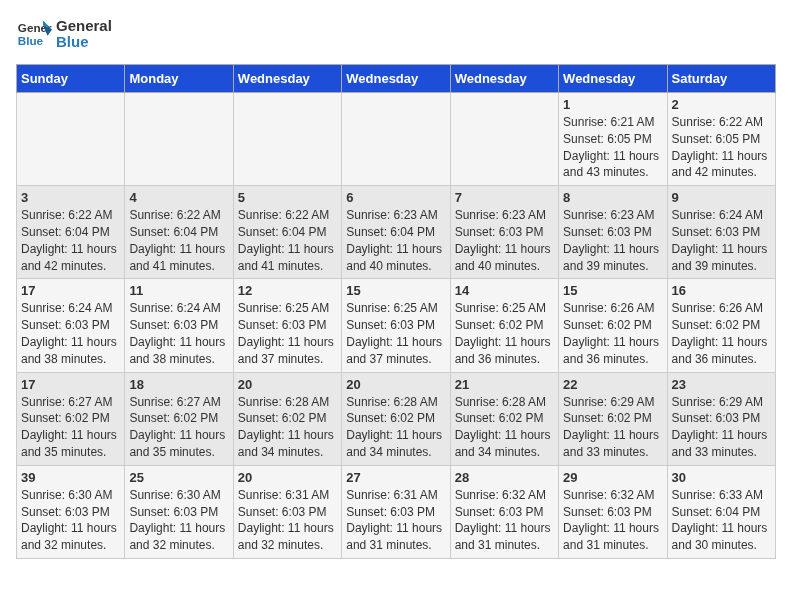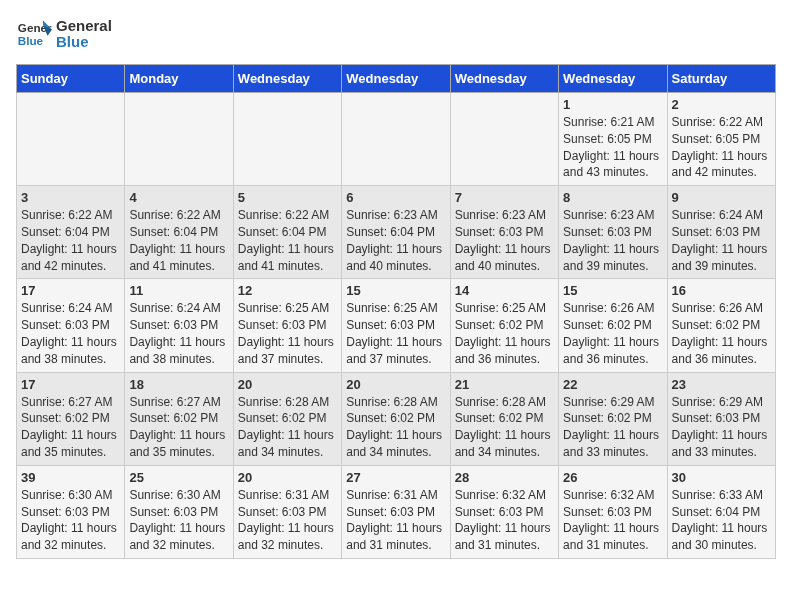--- a/index.html
+++ b/index.html
@@ -296,21 +296,21 @@
 Sunset: 6:03 PM
 Daylight: 11 hours and 31 minutes.</div>
         </td>
         <td>
           <span class="day-num">28</span>
           <div class="day-info" style="white-space: pre-line;">Sunrise: 6:32 AM
 Sunset: 6:03 PM
 Daylight: 11 hours and 31 minutes.</div>
         </td>
         <td>
-          <span class="day-num">26</span>
+          <span class="day-num">29</span>
           <div class="day-info" style="white-space: pre-line;">Sunrise: 6:32 AM
 Sunset: 6:03 PM
 Daylight: 11 hours and 31 minutes.</div>
         </td>
         <td>
           <span class="day-num">30</span>
           <div class="day-info" style="white-space: pre-line;">Sunrise: 6:33 AM
 Sunset: 6:04 PM
 Daylight: 11 hours and 30 minutes.</div>
         </td>

